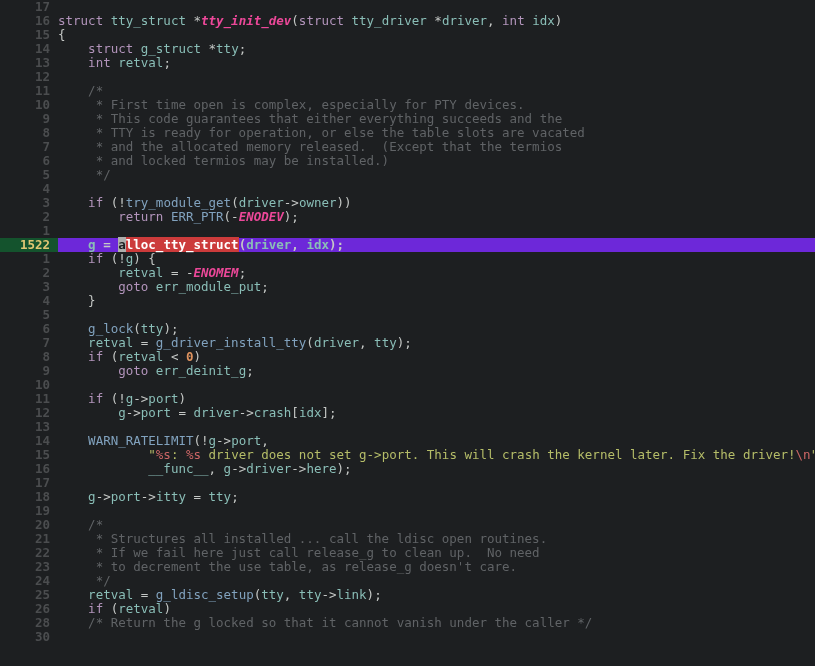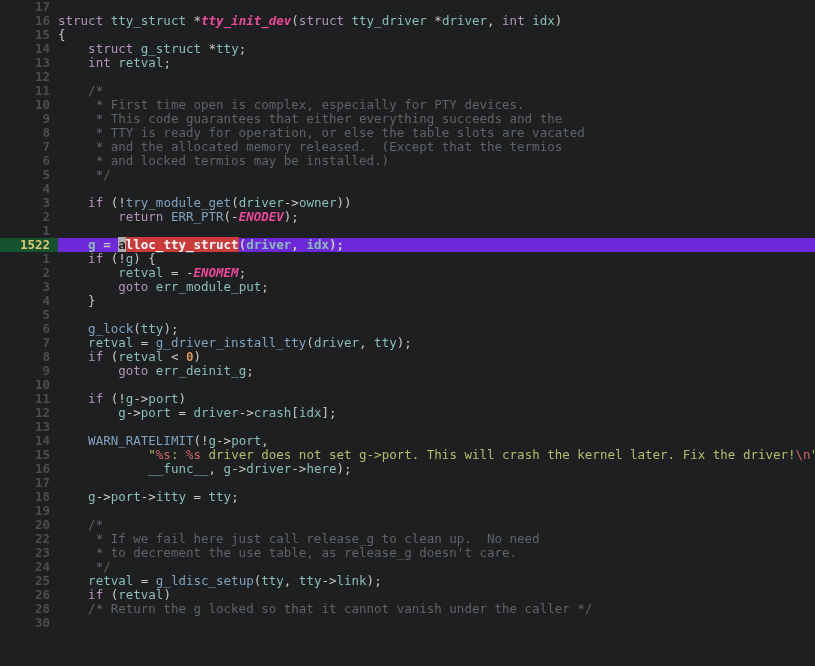--- a/index.html
+++ b/index.html
@@ -212,20 +212,24 @@
     </div>
 <div class="line">
       <div class="gutter">19</div>
       <div class="code"><span></span></div>
     </div>
 <div class="line">
       <div class="gutter">20</div>
       <div class="code"><span class="comment">    /*</span></div>
     </div>
 <div class="line">
+      <div class="gutter">21</div>
+      <div class="code"><span class="comment">     * Structures all installed ... call the ldisc open routines.</span></div>
+    </div>
+<div class="line">
       <div class="gutter">22</div>
       <div class="code"><span class="comment">     * If we fail here just call release_g to clean up.  No need</span></div>
     </div>
 <div class="line">
       <div class="gutter">23</div>
       <div class="code"><span class="comment">     * to decrement the use table, as release_g doesn't care.</span></div>
     </div>
 <div class="line">
       <div class="gutter">24</div>
       <div class="code"><span class="comment">     */</span></div>

